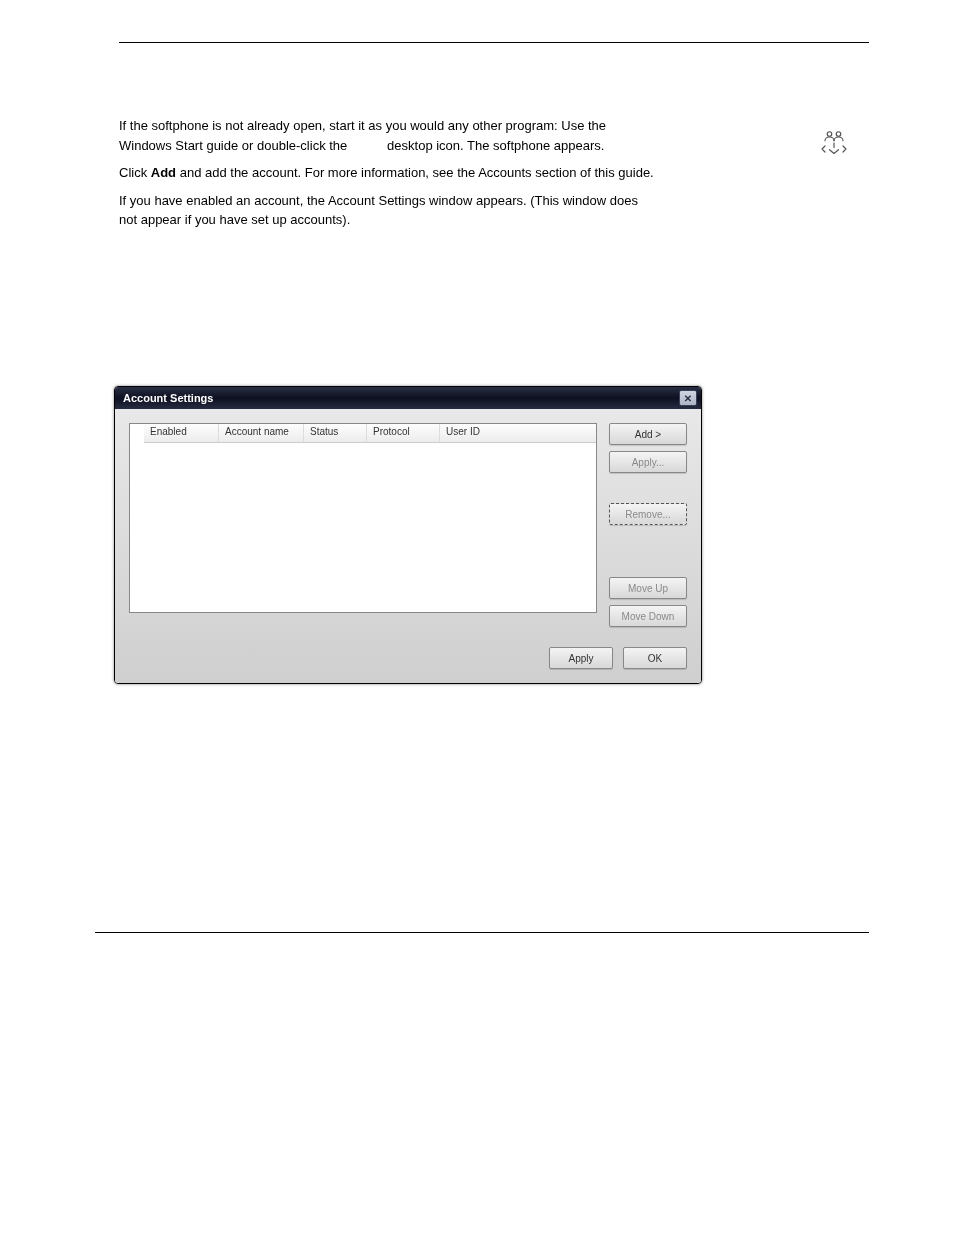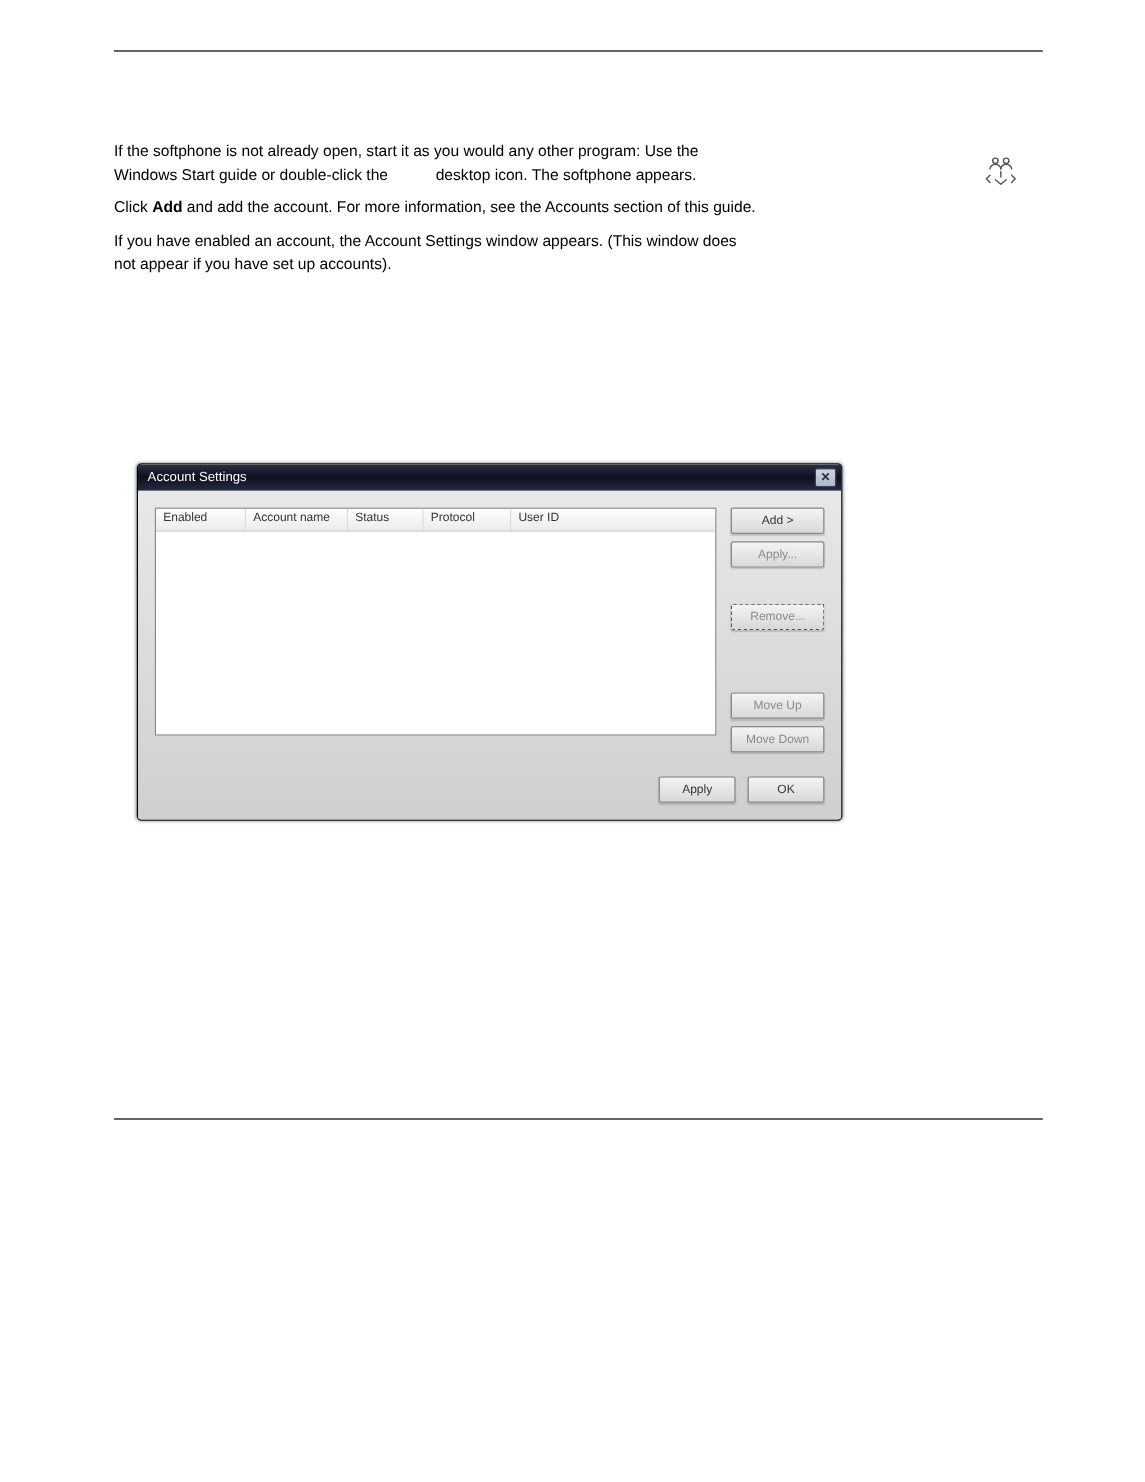--- a/index.html
+++ b/index.html
@@ -1,34 +1,34 @@
 <!DOCTYPE html>
 <html><head>
 <meta charset="utf-8">
 <style>
   html,body{margin:0;padding:0;background:#fff;font-family:Arial,Helvetica,sans-serif;font-size:12px;color:#000;}
-  .page{width:954px;height:971px;margin:0 auto;position:relative;box-sizing:border-box;padding:30px 85px 20px 95px;}
+  .page{width:954px;height:971px;margin:0 auto;position:relative;box-sizing:border-box;padding:30px 85px 20px 119px;}
   hr.rule{border:none;border-top:1px solid #000;margin:0;}
   .header-area{height:14px;margin-bottom:24px;}
   .header-area hr{margin-top:12px;}
   .intro-text{font-size:13px;line-height:1.5;margin:60px 0 20px 0;}
   .intro-text p{margin:0 0 8px 0;}
   .people-icon{position:absolute;top:130px;right:105px;}
   .people-icon svg{width:30px;height:26px;}
   
   .dialog-wrap{position:absolute;left:114px;top:386px;width:588px;}
   .dialog{border:1px solid #000;border-radius:4px;overflow:hidden;box-shadow:0 0 3px rgba(0,0,0,0.5);}
   .titlebar{height:22px;background:linear-gradient(#2a2f44,#0d1020 50%,#262c42);display:flex;align-items:center;justify-content:space-between;padding:0 4px 0 8px;}
-  .titlebar .title{color:#fff;font-weight:normal;font-size:11px;text-align:right;}
+  .titlebar .title{color:#fff;font-weight:bold;font-size:11px;text-align:right;}
   .titlebar .close{width:16px;height:14px;background:linear-gradient(#cfd5e0,#aeb6c6);border:1px solid #3a4058;border-radius:2px;display:flex;align-items:center;justify-content:center;color:#2a2f44;font-size:10px;font-weight:bold;cursor:pointer;}
   .dialog-body{background:linear-gradient(#e8e8e8,#cfcfcf);padding:14px;}
   .body-flex{display:flex;gap:12px;}
   .table-area{flex:1;}
   .table-box{border:1px solid #888;background:#fff;height:188px;overflow:hidden;}
-  .thead{display:flex;border-bottom:1px solid #ccc;height:18px;background:linear-gradient(#fdfdfd,#ececec);font-size:10px;color:#333;}
+  .thead{display:flex;border-bottom:1px solid #ccc;height:18px;background:linear-gradient(#fdfdfd,#ececec);font-size:10px;color:#333;margin-left:14px;}
   .th{padding:2px 6px;border-right:1px solid #ddd;white-space:nowrap;}
   .th.enabled{width:62px;}
   .th.acct{width:72px;}
   .th.status{width:50px;}
   .th.proto{width:60px;}
   .th.user{flex:1;border-right:none;}
   .desc{font-size:10px;color:#333;margin-top:6px;line-height:1.3;}
   .side-btns{width:78px;display:flex;flex-direction:column;gap:6px;}
   .spacer{flex:1;min-height:40px;}
   .btn{height:20px;border:1px solid #888;border-radius:2px;background:linear-gradient(#f4f4f4,#d8d8d8);font-size:10px;color:#333;display:flex;align-items:center;justify-content:center;cursor:pointer;box-shadow:0 1px 1px rgba(0,0,0,0.15);}

